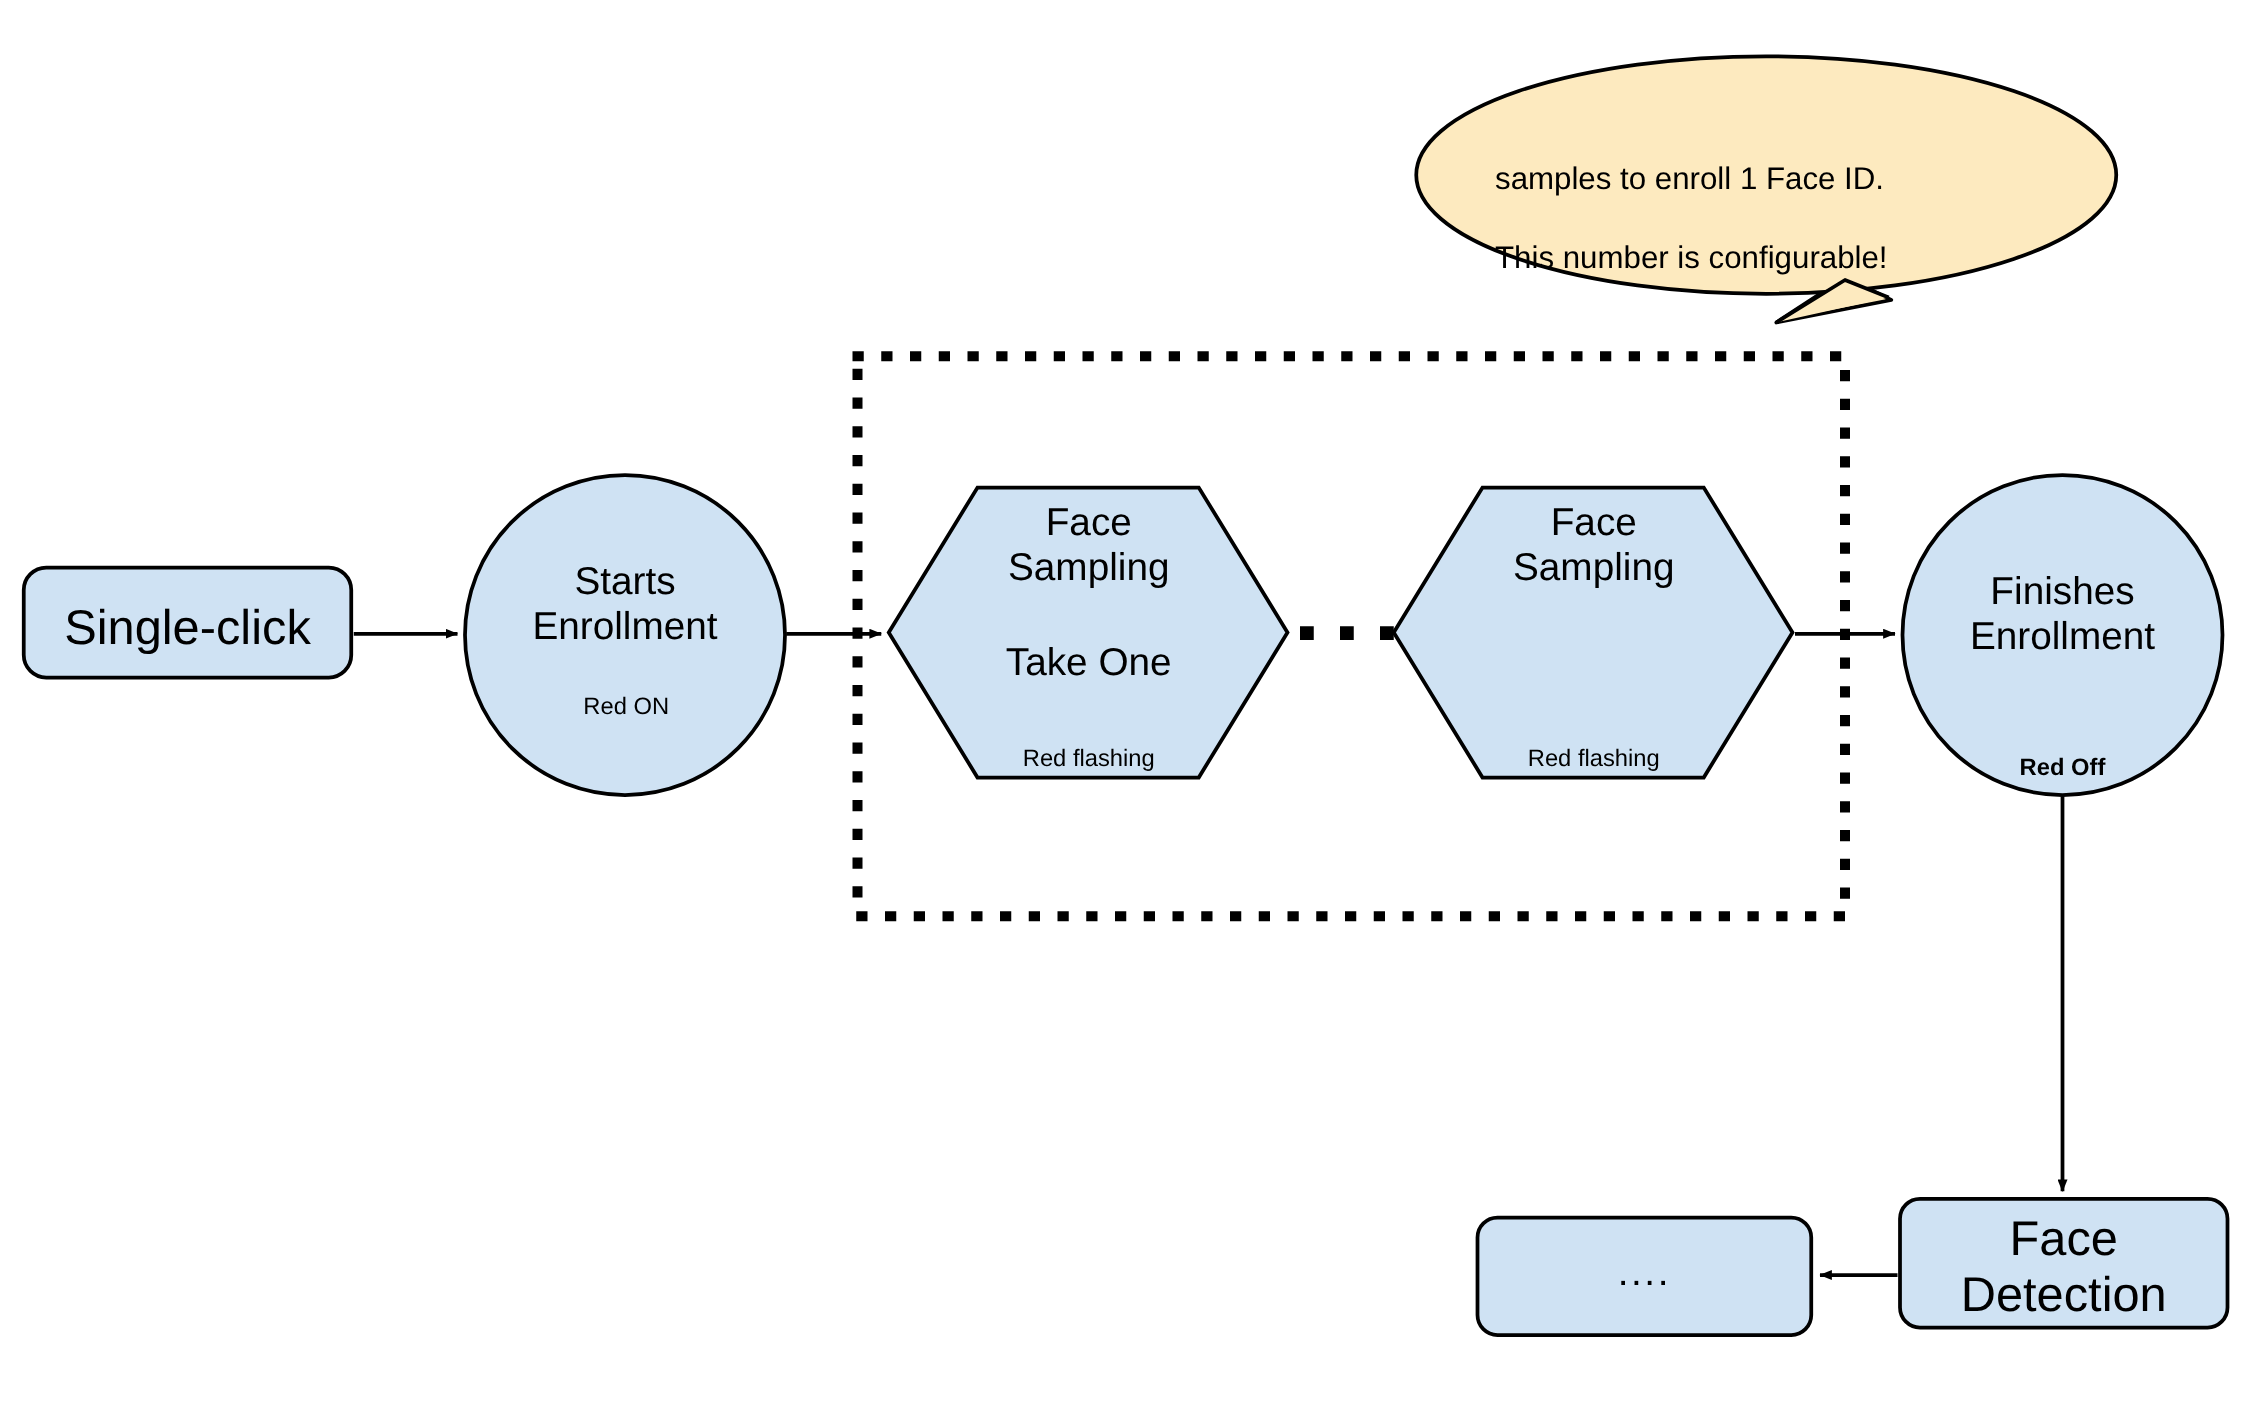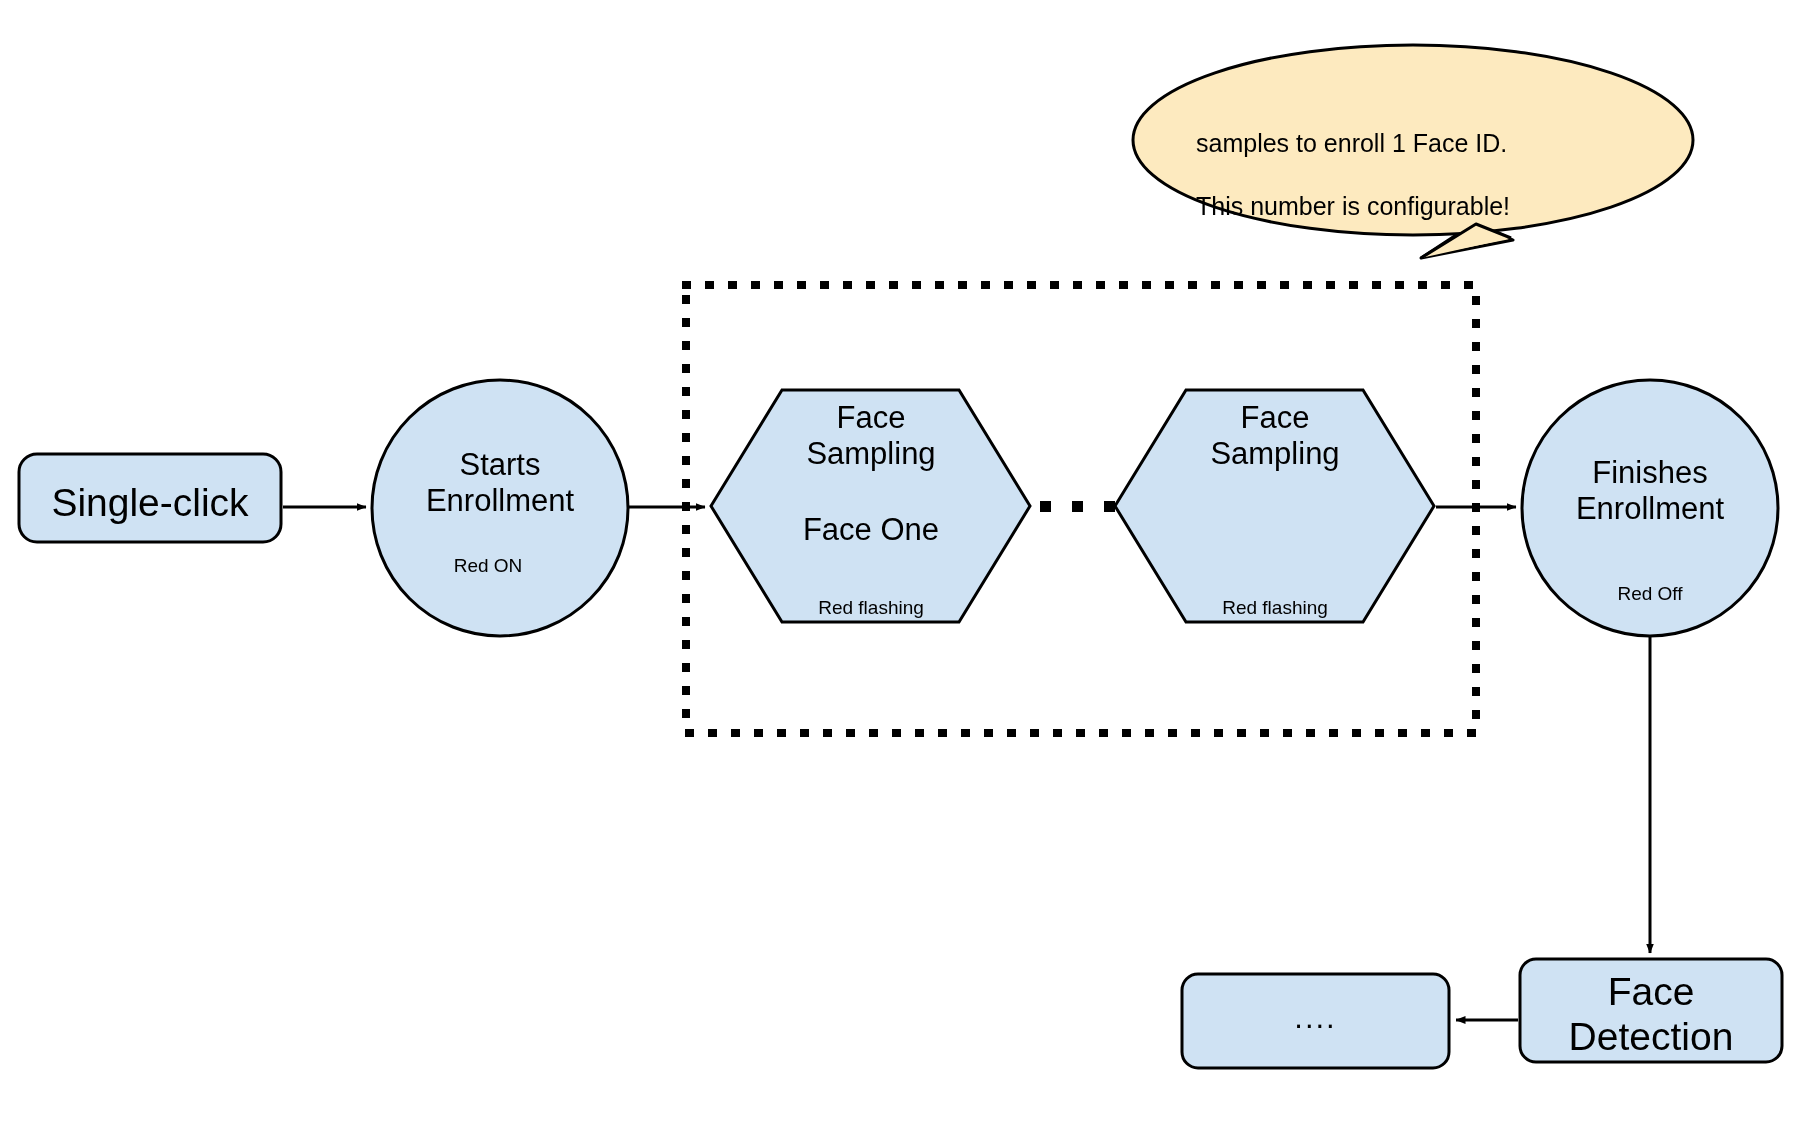--- a/index.html
+++ b/index.html
@@ -97,39 +97,39 @@
     <path d="M1421,258 L1476,222 L1513,240 Z" fill="#fdeabf" stroke="#000000" stroke-width="3" stroke-linejoin="round"></path>
     <ellipse cx="1413" cy="140" rx="280" ry="95" fill="#fdeabf" stroke="#000000" stroke-width="3"></ellipse>
     <path d="M1421,258 L1476,224 L1511,238" fill="#fdeabf" stroke="#000000" stroke-width="3" stroke-linejoin="round"></path>
   </svg>
 
   <div class="node-label lbl-main-lg" style="left:19px; top:481px; width:262px;">Single-click</div>
 
   <div class="node-label lbl-main" style="left:372px; top:400px; width:256px;margin-top:47px;">Starts
 Enrollment</div>
 
-  <div class="node-label lbl-sub" style="left:360px; top:555px; width:256px;text-align:center;">Red ON</div>
+  <div class="node-label lbl-sub" style="left:373px; top:555px; width:256px;text-align:center;">Red ON</div>
 
   <div class="node-label lbl-main" style="left:740px; top:400px; width:262px;">Face
 Sampling</div>
 
-  <div class="node-label lbl-main" style="left:740px; top:512px; width:262px;">Face One</div>
+  <div class="node-label lbl-main" style="left:740px; top:512px; width:262px;">Take One</div>
 
   <div class="node-label lbl-sub" style="left:740px; top:597px; width:262px;">Red flashing</div>
 
   <div class="node-label lbl-main" style="left:1144px; top:400px; width:262px;">Face
 Sampling</div>
 
 
   <div class="node-label lbl-sub" style="left:1144px; top:597px; width:262px;">Red flashing</div>
 
   <div class="node-label lbl-main" style="left:1522px; top:455px; width:256px;">Finishes
 Enrollment</div>
 
-  <div class="node-label lbl-sub" style="left:1522px; top:583px; width:256px;">Red Off</div>
+  <div class="node-label lbl-sub" style="left:1522px; top:604px; width:256px;font-weight:bold;">Red Off</div>
 
   <div class="node-label lbl-main-lg" style="left:1520px; top:970px; width:262px;">Face
 Detection</div>
 
   <div class="node-label lbl-dots" style="left:1182px; top:1000px; width:267px;">....</div>
 
 
   <div class="node-label lbl-callout" style="left:1196px; top:127px; width:430px;">samples to enroll 1 Face ID.</div>
 
   <div class="node-label lbl-callout" style="left:1196px; top:190px; width:430px;">This number is configurable!</div>

